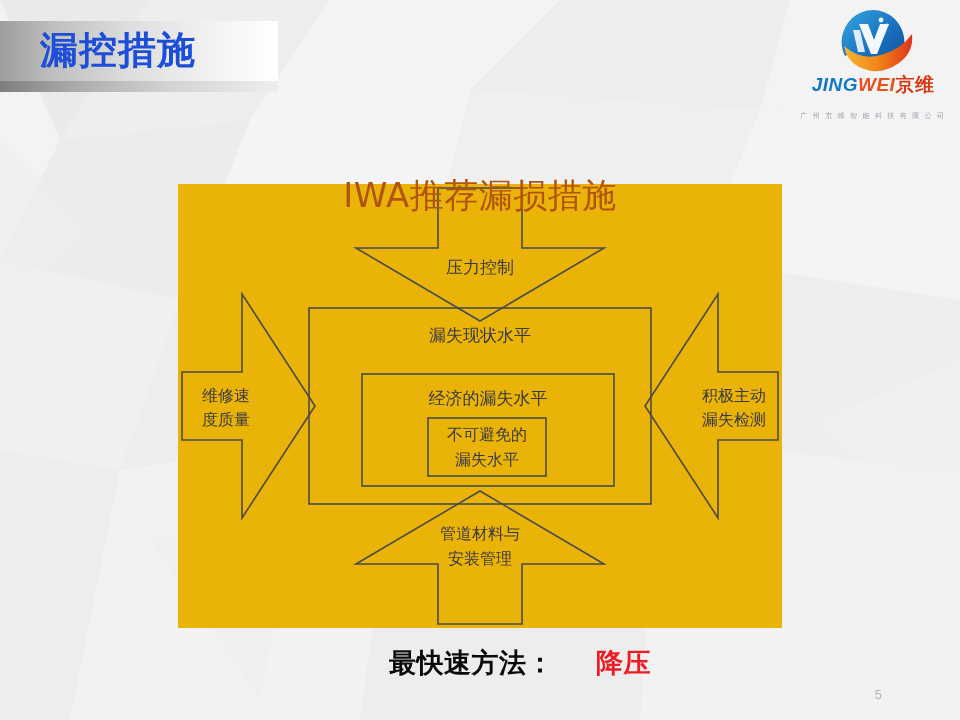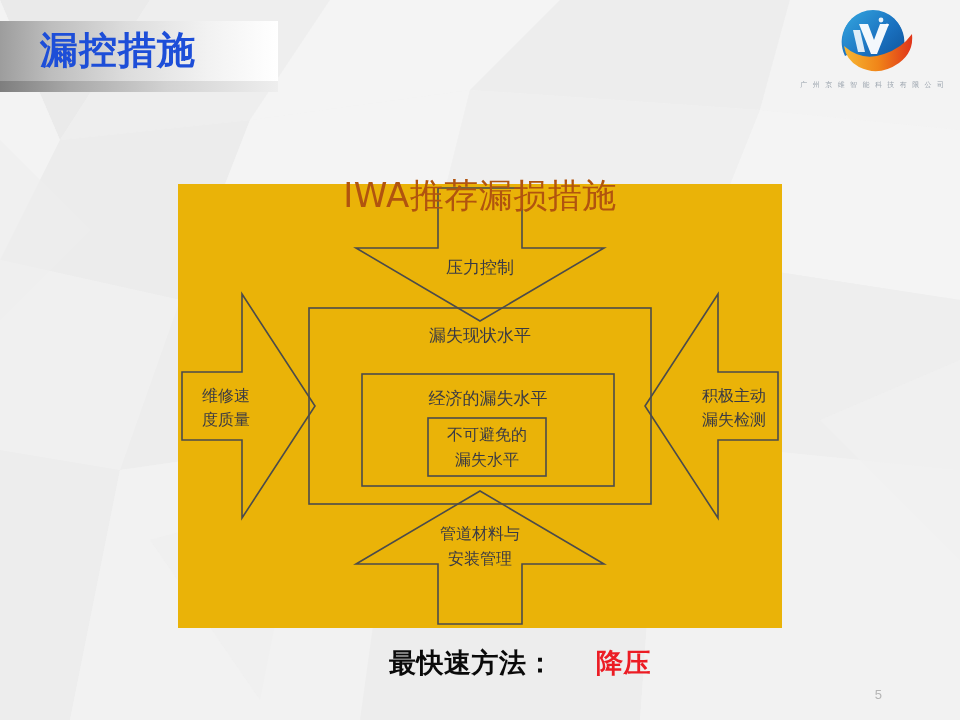--- a/index.html
+++ b/index.html
@@ -88,21 +88,21 @@
     line-height: 20px;
     white-space: nowrap;
   }
   .wm-jing { color: #1178c4; }
   .wm-wei  { color: #e8521a; }
   .wm-cn   { color: #d23a12; font-style: normal; font-family: "DejaVu Sans", sans-serif;}
   #logo-sub {
     font-size: 7px;
     color: #9aa3ad;
     letter-spacing: 1.6px;
-    margin-top: 2px;
+    margin-top: 16px;
     white-space: nowrap;
     font-family: "DejaVu Sans", sans-serif;
   }
 
   
   #main-heading {
     position: absolute;
     left: 0;
     top: 133px;
     width: 960px;
@@ -237,20 +237,21 @@
       <path d="M42 6 A30 30 0 1 1 18 54 A34 34 0 0 0 42 6 Z" fill="none"></path>
       <path d="M42 5 A31 31 0 0 1 70 50 L58 44 A18 18 0 0 0 42 17 Z" fill="url(#gBlue)"></path>
       <path d="M42 5 A31 31 0 0 0 14 50 L26 44 A18 18 0 0 1 42 17 Z" fill="url(#gBlue)"></path>
       <ellipse cx="42" cy="33" rx="30" ry="29" fill="url(#gBlue)"></ellipse>
       <path d="M13 40 q18 16 40 8 q18 -6 28 -20 q2 18 -13 29 q-20 14 -40 4 q-13 -7 -15 -21 Z" fill="url(#gOrange)"></path>
       <path d="M28 18 l9 0 l6 16 l6 -16 l9 0 l-12 30 l-6 0 Z" fill="#ffffff" opacity="0.95"></path>
       <path d="M22 24 l7 0 l5 22 l-7 0 Z" fill="#ffffff" opacity="0.85"></path>
       <circle cx="50" cy="14" r="2.4" fill="#ffffff" opacity="0.9"></circle>
       <circle cx="56" cy="19" r="1.6" fill="#ffffff" opacity="0.8"></circle>
     </svg>
+    <div id="logo-wordmark"><span class="wm-jing">JING</span><span class="wm-wei">WEI</span><span class="wm-cn">京维</span></div>
     <div id="logo-sub">广 州 京 维 智 能 科 技 有 限 公 司</div>
   </div>
 
   <div id="main-heading">IWA推荐漏损措施</div>
 
   <div id="diagram-panel">
     <svg id="diagram-svg" width="604" height="444" viewBox="0 0 604 444">
 
       <path class="dg-line" d="M260 4 L260 64 L178 64 L302 137 L426 64 L344 64 L344 4 Z"></path>
       <text class="dg-label" x="302" y="84">压力控制</text>

